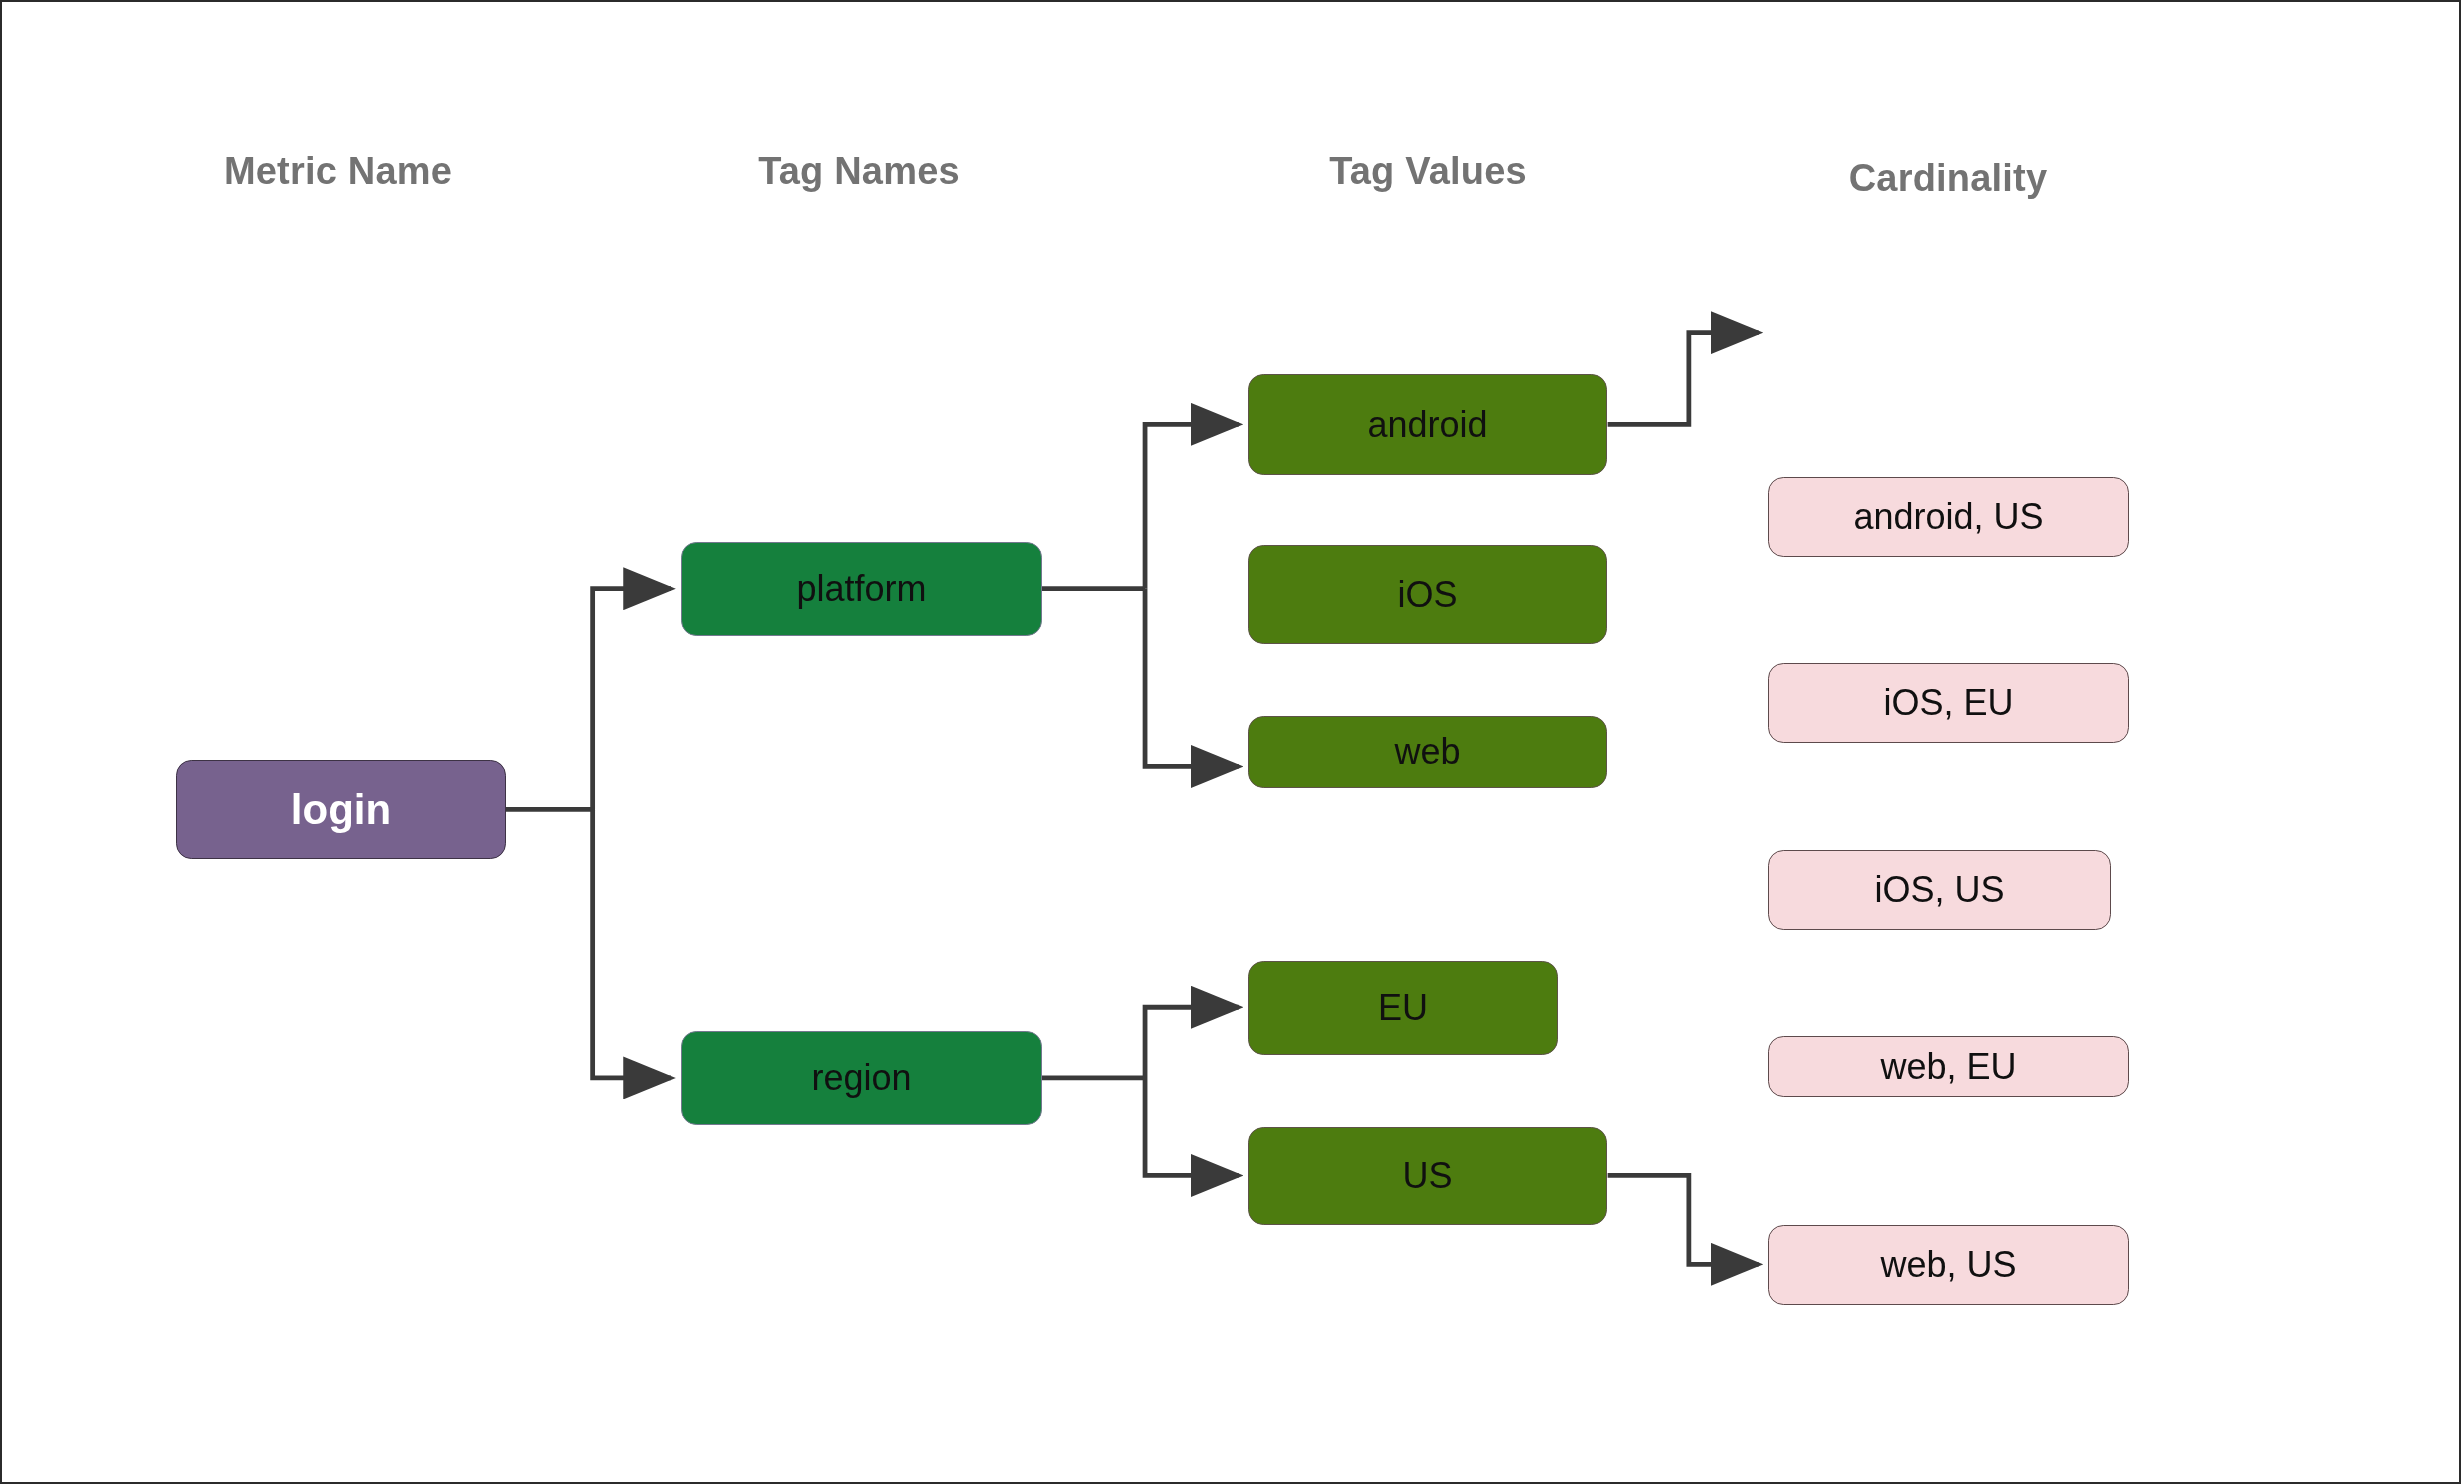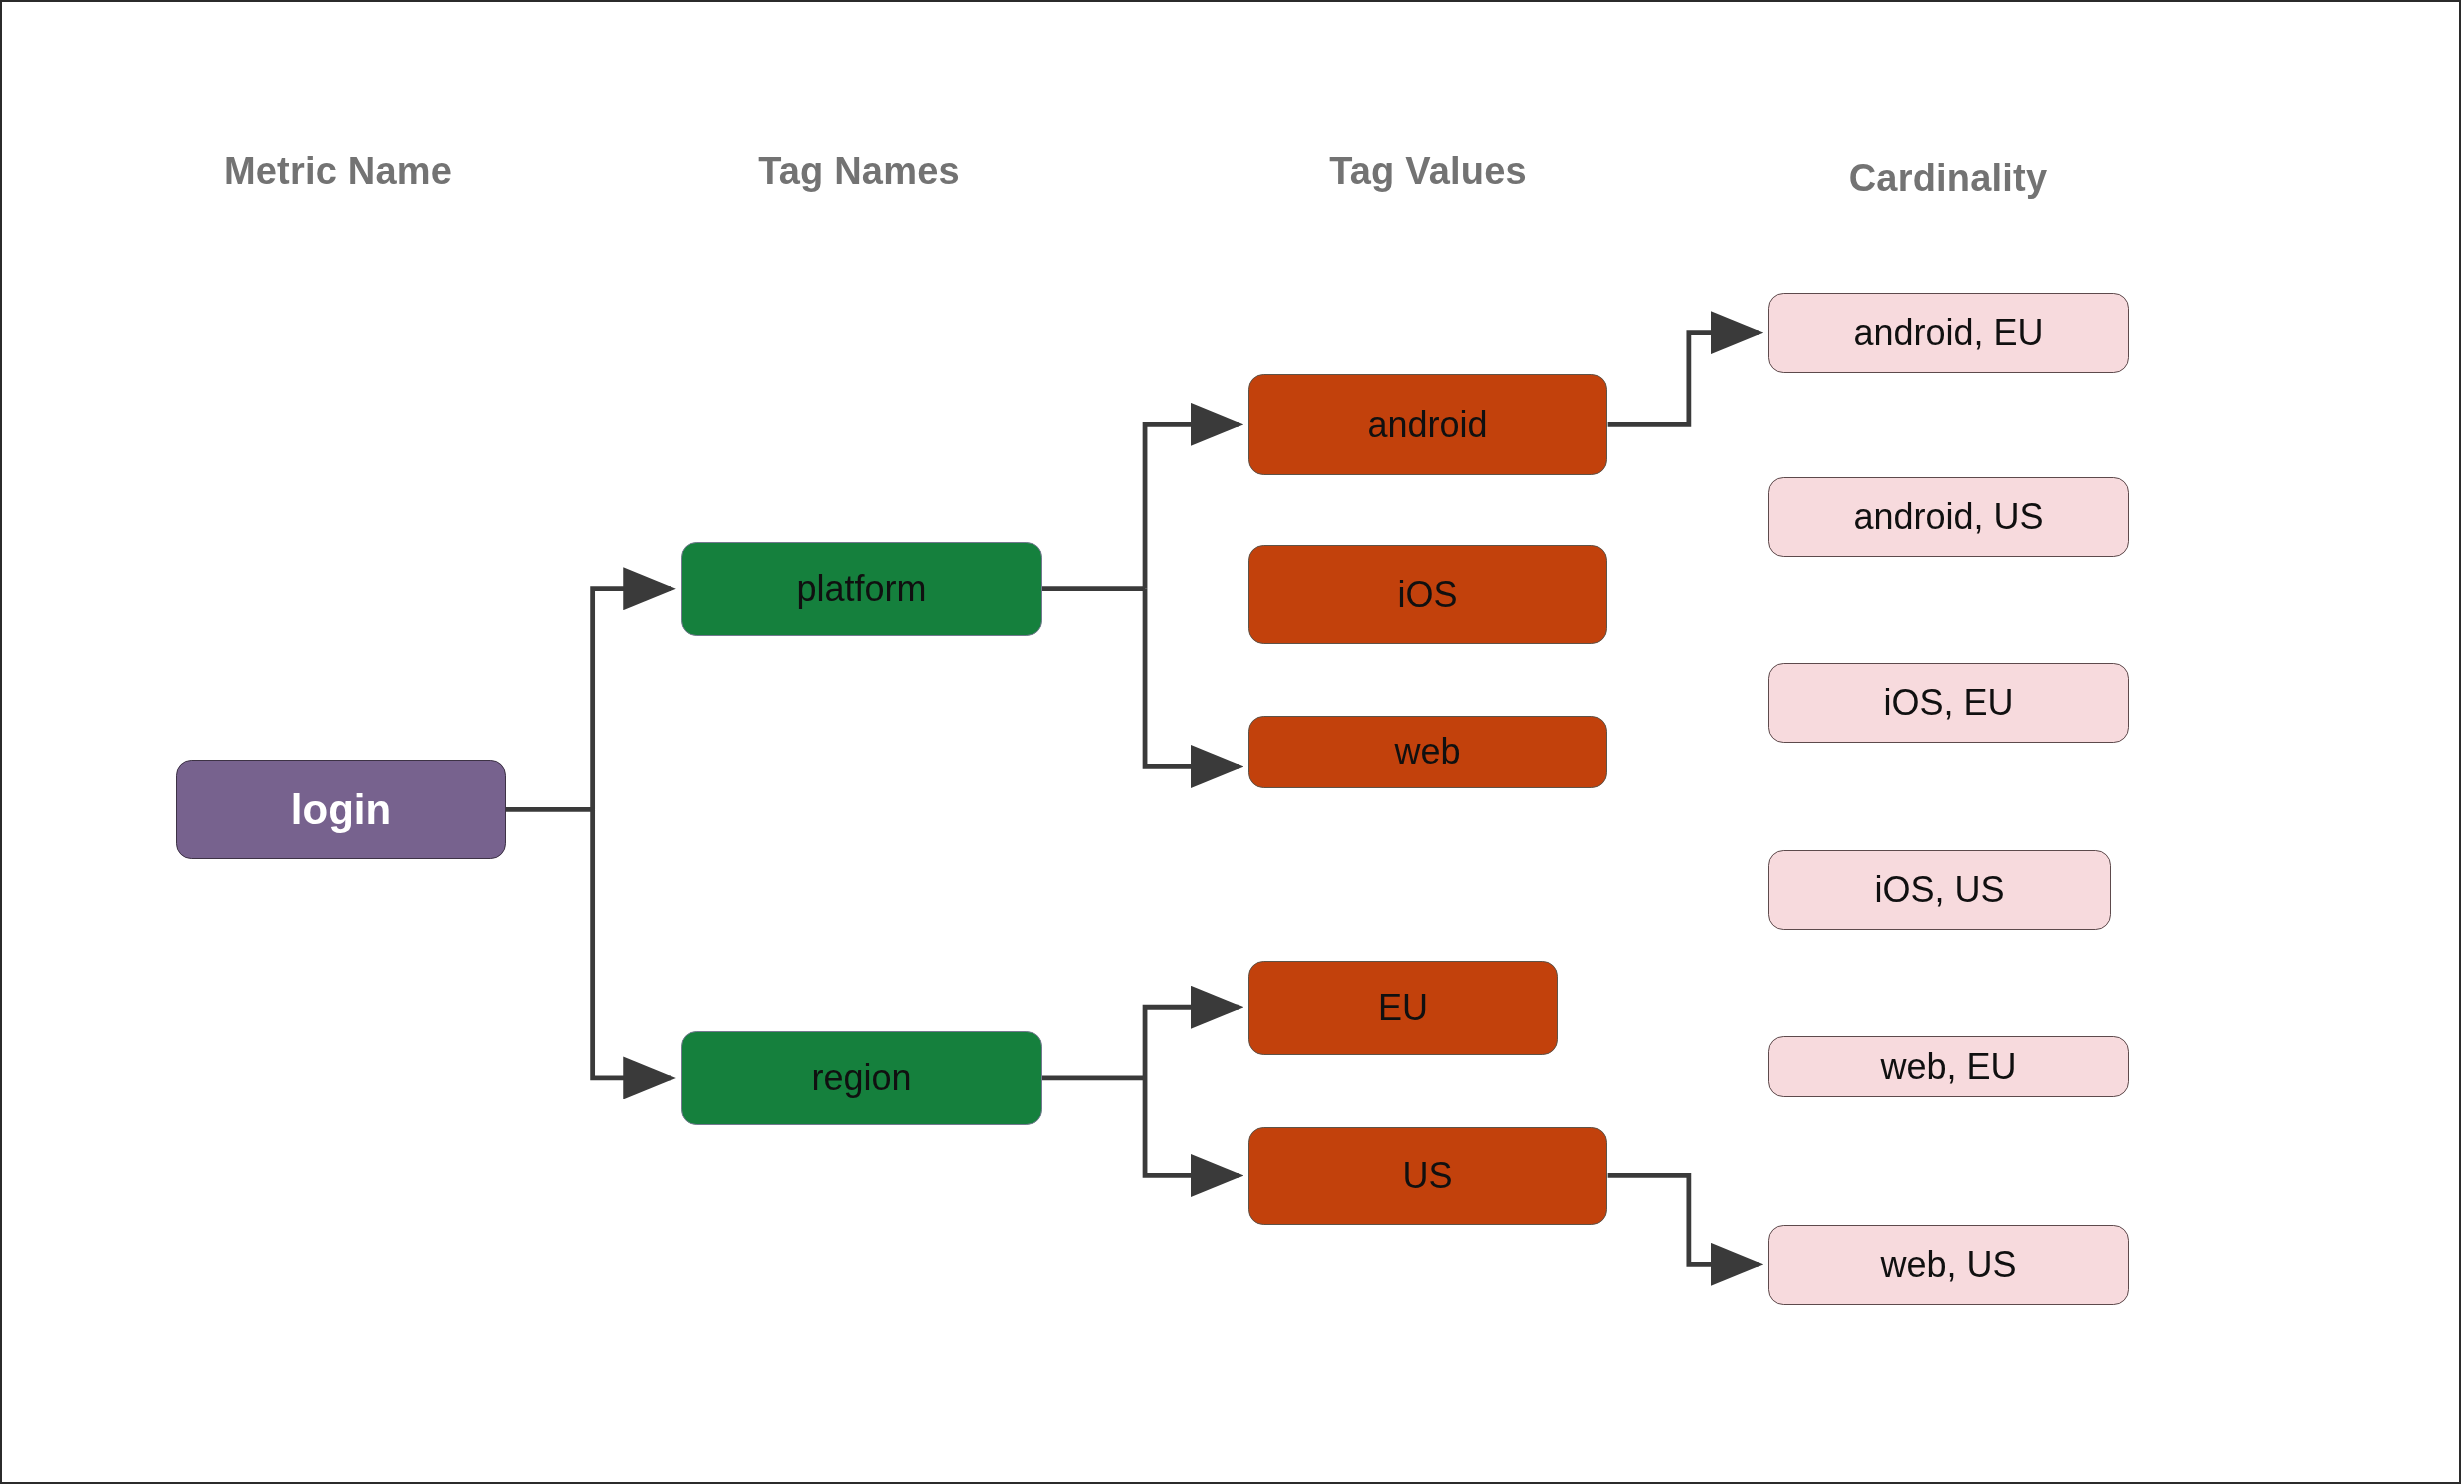--- a/index.html
+++ b/index.html
@@ -52,21 +52,21 @@
     color: #ffffff;
     font-weight: bold;
     border-color: #3d3245;
     font-size: 42px;
   }
   .node-tagname {
     background: #15803d;
     border-color: #73788f;
   }
   .node-tagvalue {
-    background: #c2410c;
+    background: #4d7c0f;
     border-color: #5d5348;
   }
   .node-card {
     background: #f7dadd;
     border-color: #5d4a4c;
   }
 </style>
 </head>
 <body>
 
@@ -109,21 +109,20 @@
 
   <div class="node node-tagname" style="left:679px; top:540px; width:361px; height:94px;">platform</div>
   <div class="node node-tagname" style="left:679px; top:1029px; width:361px; height:94px;">region</div>
 
   <div class="node node-tagvalue" style="left:1246px; top:372px; width:359px; height:101px;">android</div>
   <div class="node node-tagvalue" style="left:1246px; top:543px; width:359px; height:99px;">iOS</div>
   <div class="node node-tagvalue" style="left:1246px; top:714px; width:359px; height:72px;">web</div>
   <div class="node node-tagvalue" style="left:1246px; top:959px; width:310px; height:94px;">EU</div>
   <div class="node node-tagvalue" style="left:1246px; top:1125px; width:359px; height:98px;">US</div>
 
-  <div class="node node-card" style="left:1766px; top:291px; width:361px; height:80px;">android, EU</div>
   <div class="node node-card" style="left:1766px; top:475px; width:361px; height:80px;">android, US</div>
   <div class="node node-card" style="left:1766px; top:661px; width:361px; height:80px;">iOS, EU</div>
   <div class="node node-card" style="left:1766px; top:848px; width:343px; height:80px;">iOS, US</div>
   <div class="node node-card" style="left:1766px; top:1034px; width:361px; height:61px;">web, EU</div>
   <div class="node node-card" style="left:1766px; top:1223px; width:361px; height:80px;">web, US</div>
 
 </div>
 
 
 </body></html>

